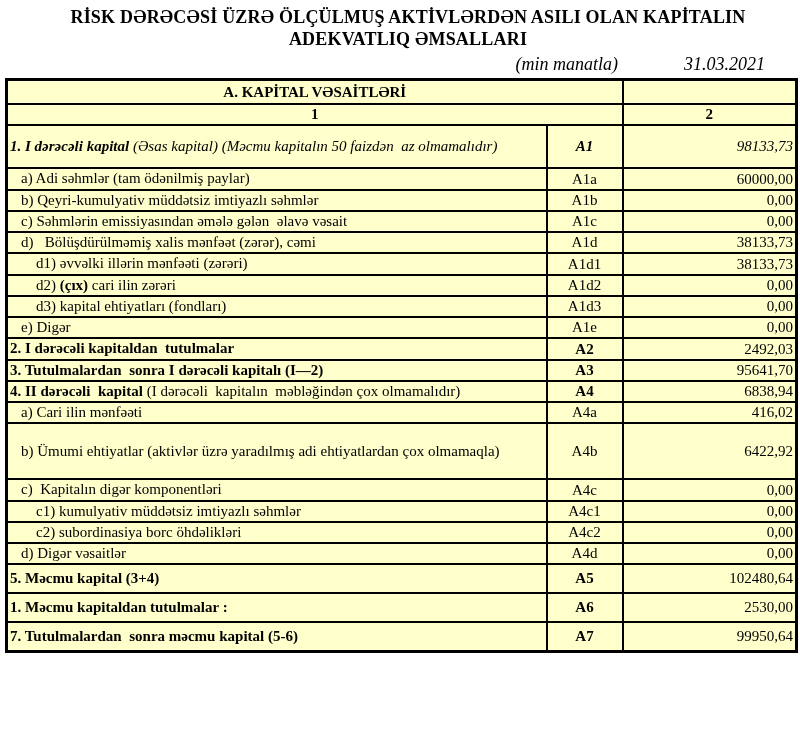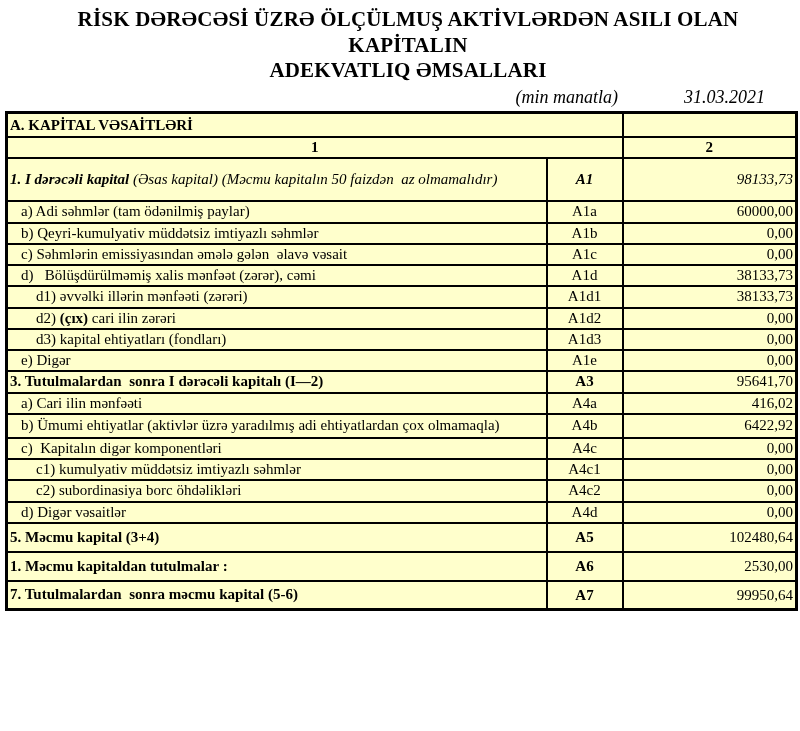--- a/index.html
+++ b/index.html
@@ -3,21 +3,21 @@
 <meta charset="utf-8">
 <style>
   html,body{margin:0;padding:0;}
   body{
     width:800px;height:731px;background:#ffffff;color:#000000;
     font-family:"Liberation Serif", serif;
     -webkit-font-smoothing:antialiased;
     overflow:hidden;
   }
   .page-title{
-    text-align:center;font-weight:bold;font-size:21px;line-height:1.22;
+    text-align:center;font-weight:bold;font-size:18px;line-height:1.22;
     padding-top:7px;letter-spacing:0.2px;margin-left:16px;
   }
   .meta-line{position:relative;height:27px;font-style:italic;font-size:18px;}
   .unit-note{position:absolute;right:182px;bottom:3px;}
   .report-date{position:absolute;right:35px;bottom:3px;}
 
   table.capital{
     border-collapse:collapse;table-layout:fixed;
     margin-left:5px;width:790px;
     background:#FFFFCC;
@@ -27,24 +27,24 @@
     border:2px solid #000;
     font-size:15px;
     vertical-align:middle;
     overflow:hidden;
     padding:1px 2px;
   }
   tr{height:16px;}
   tr.head1{height:25px;}
   tr.head2{height:21px;}
   tr.tall{height:43px;font-style:italic;}
-  tr.mid{height:24px;}
+  tr.mid{height:56px;}
   tr.sum{height:29px;}
 
-  td.sect{font-weight:bold;text-align:left;font-size:15px;}
+  td.sect{font-weight:bold;text-align:center;font-size:15px;}
   td.hnum{font-weight:bold;text-align:center;}
   td.lbl{white-space:pre-wrap;padding-left:5px;line-height:1.15;}
   td.lbl.l1{padding-left:13px;}
   td.lbl.l2{padding-left:28px;border-radius:11px;}
   td.code{text-align:center;}
   tr.main td.code{font-weight:bold;}
   td.val{text-align:right;padding-right:7px;}
 </style>
 </head>
 <body>
@@ -114,23 +114,33 @@
     <td class="lbl l2"><span>d3) kapital ehtiyatları (fondları)</span><b></b><span></span></td>
     <td class="code">A1d3</td>
     <td class="val">0,00</td>
   </tr>
   <tr>
     <td class="lbl l1"><span>e) Digər</span><b></b><span></span></td>
     <td class="code">A1e</td>
     <td class="val">0,00</td>
   </tr>
   <tr class="main">
+    <td class="lbl"><span></span><b>2. I dərəcəli kapitaldan  tutulmalar</b><span></span></td>
+    <td class="code">A2</td>
+    <td class="val">2492,03</td>
+  </tr>
+  <tr class="main">
     <td class="lbl"><span></span><b>3. Tutulmalardan  sonra I dərəcəli kapitalı (I—2)</b><span></span></td>
     <td class="code">A3</td>
     <td class="val">95641,70</td>
+  </tr>
+  <tr class="main">
+    <td class="lbl"><span></span><b>4. II dərəcəli  kapital </b><span>(I dərəcəli  kapitalın  məbləğindən çox olmamalıdır)</span></td>
+    <td class="code">A4</td>
+    <td class="val">6838,94</td>
   </tr>
   <tr>
     <td class="lbl l1"><span>a) Cari ilin mənfəəti</span><b></b><span></span></td>
     <td class="code">A4a</td>
     <td class="val">416,02</td>
   </tr>
   <tr class="mid">
     <td class="lbl l1"><span>b) Ümumi ehtiyatlar (aktivlər üzrə yaradılmış adi ehtiyatlardan çox olmamaqla)</span><b></b><span></span></td>
     <td class="code">A4b</td>
     <td class="val">6422,92</td>

